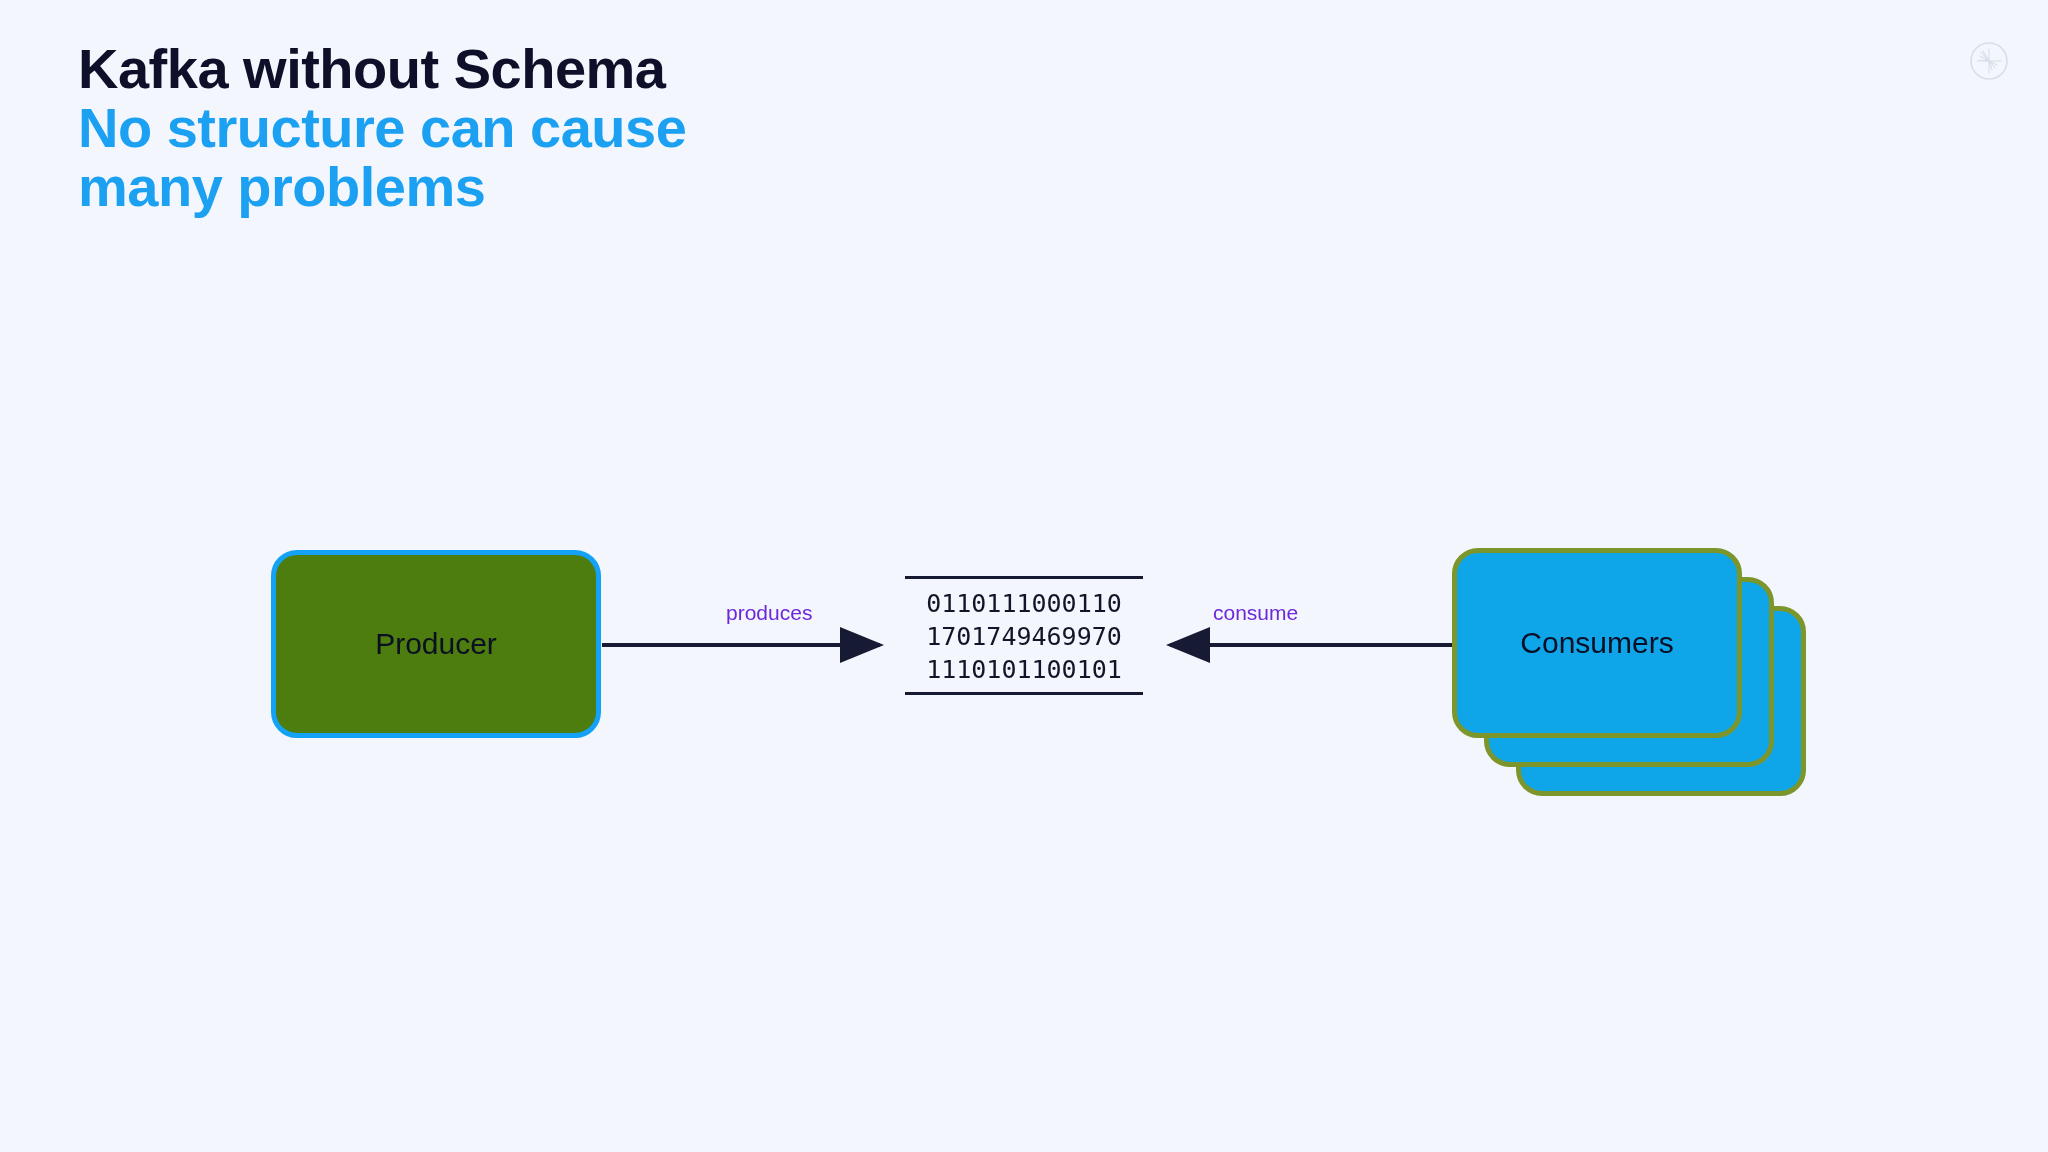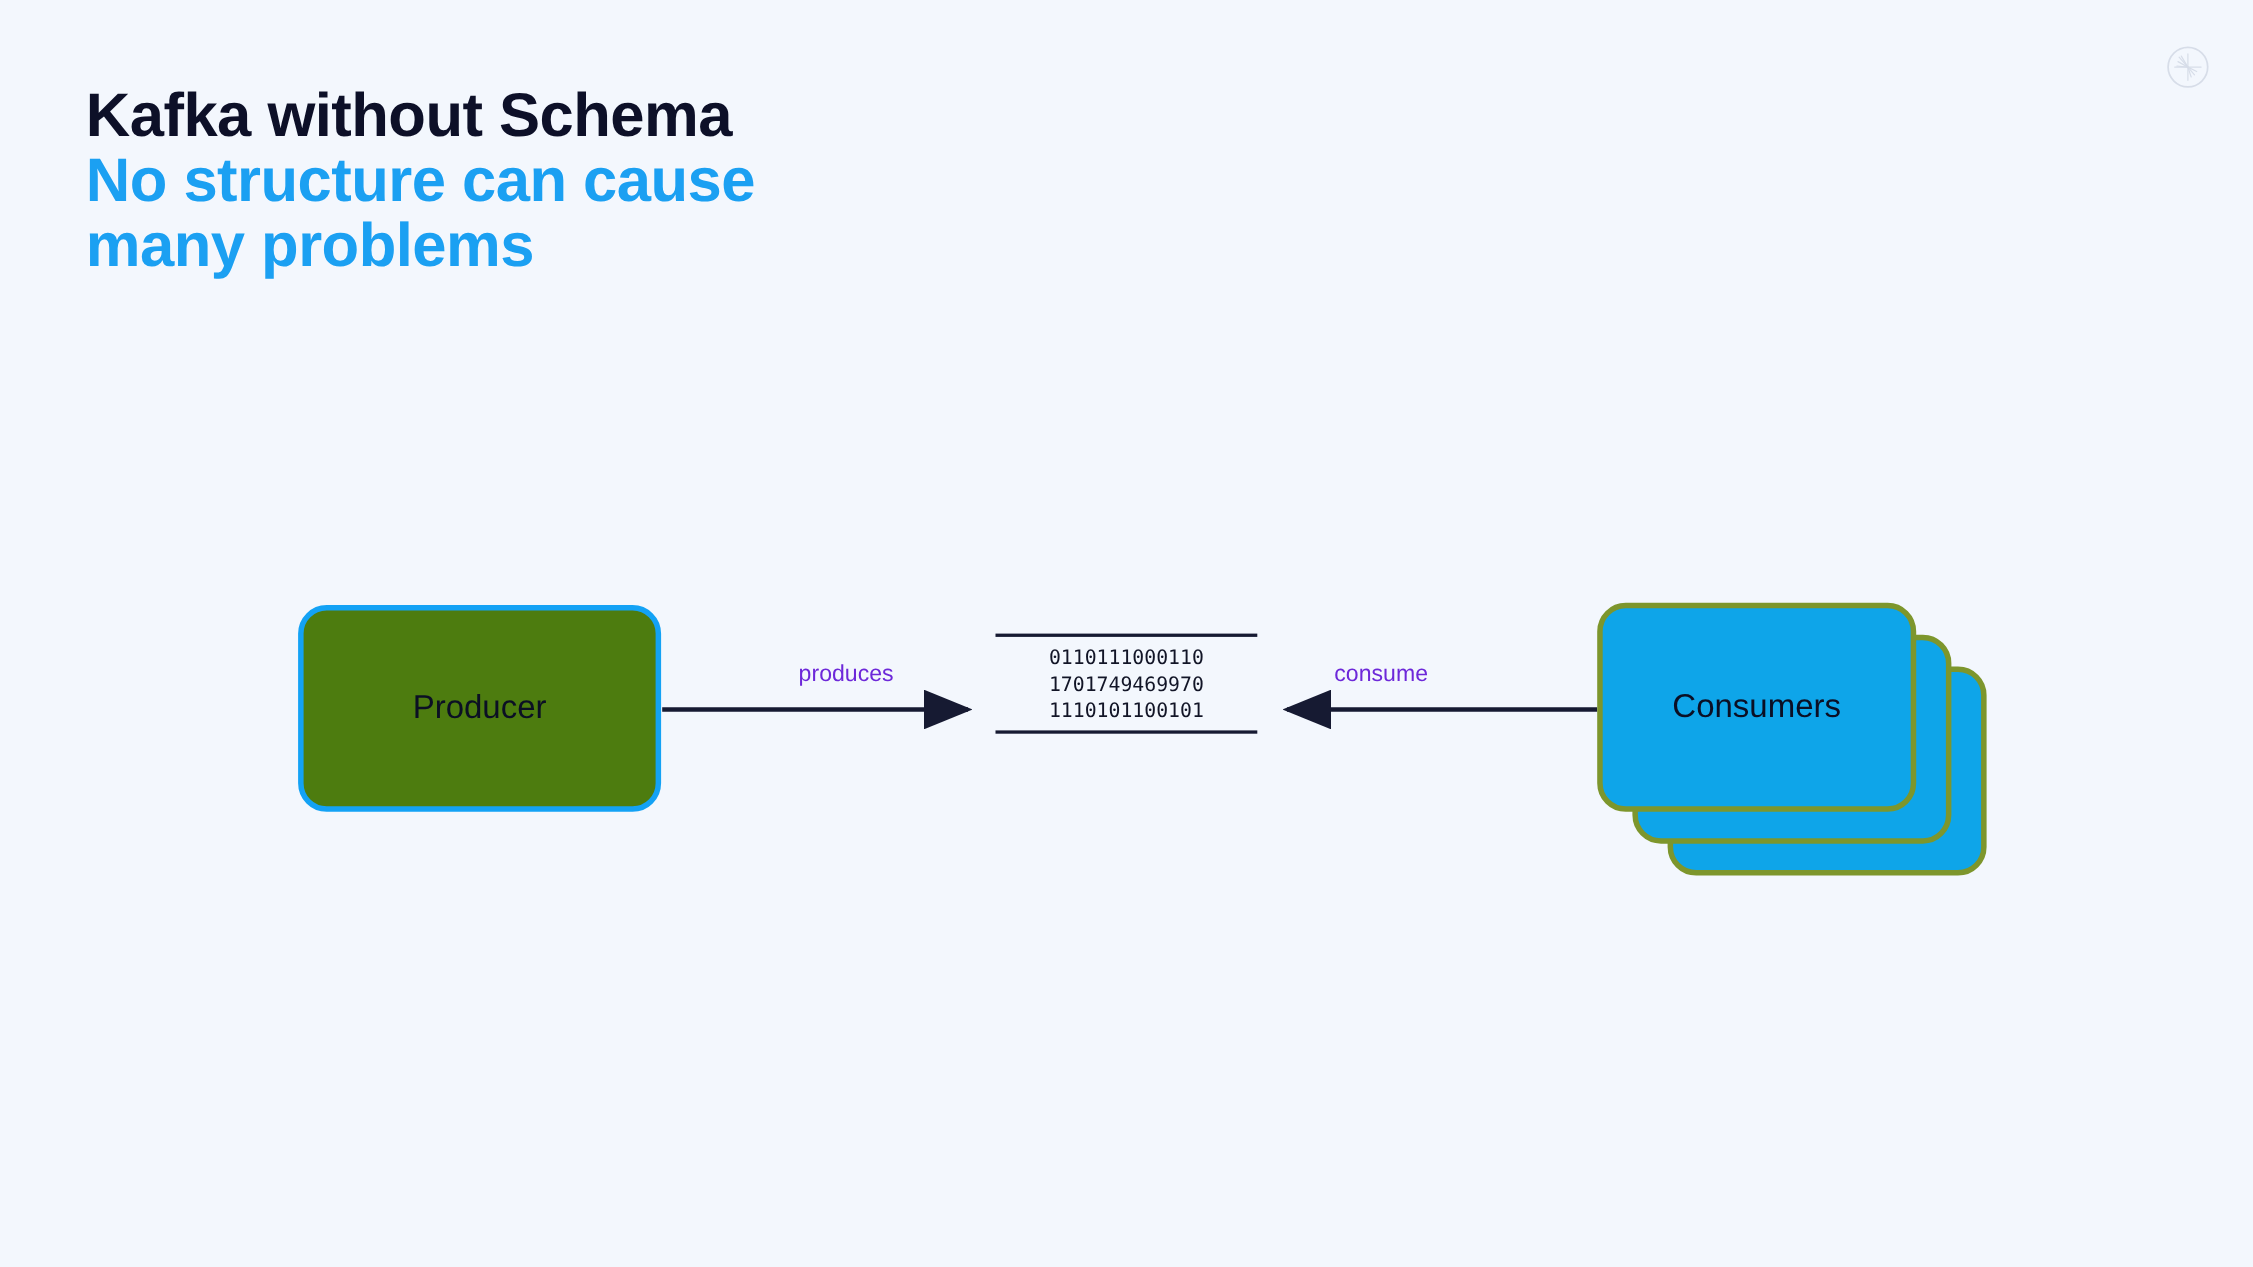--- a/index.html
+++ b/index.html
@@ -14,21 +14,20 @@
     overflow: hidden;
     position: relative;
   }
 
   
   #title-block {
     position: absolute;
     left: 78px;
     top: 40px;
     width: 900px;
-    margin-top: 36px;
   }
   .title-line {
     font-size: 56px;
     font-weight: 700;
     line-height: 1.05;
     letter-spacing: -0.5px;
     white-space: nowrap;
   }
   #title-main   { color: #0d1028; }
   #title-sub-1,
@@ -107,21 +106,21 @@
     left: 905px;
     top: 576px;
     width: 238px;
     border-top: 3px solid #161a32;
     border-bottom: 3px solid #161a32;
     padding: 8px 0 6px 0;
     text-align: center;
   }
   .binary-line {
     font-family: "DejaVu Sans Mono", monospace;
-    font-size: 18px;
+    font-size: 25px;
     line-height: 1.32;
     color: #121527;
     letter-spacing: 0px;
   }
 
   
   .edge-label {
     position: absolute;
     font-size: 21px;
     color: #6d28d9;

